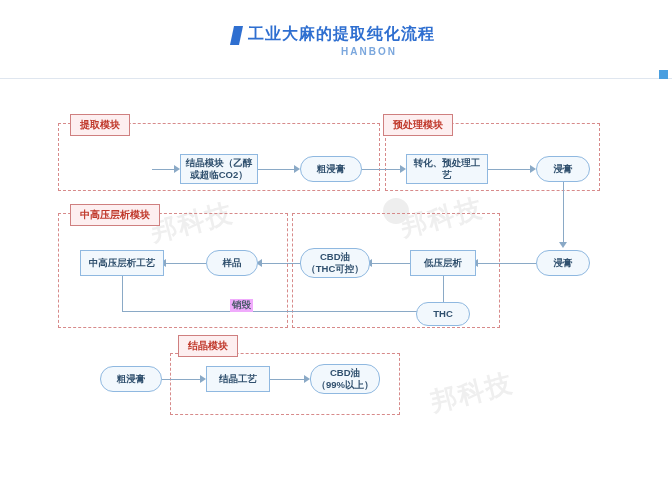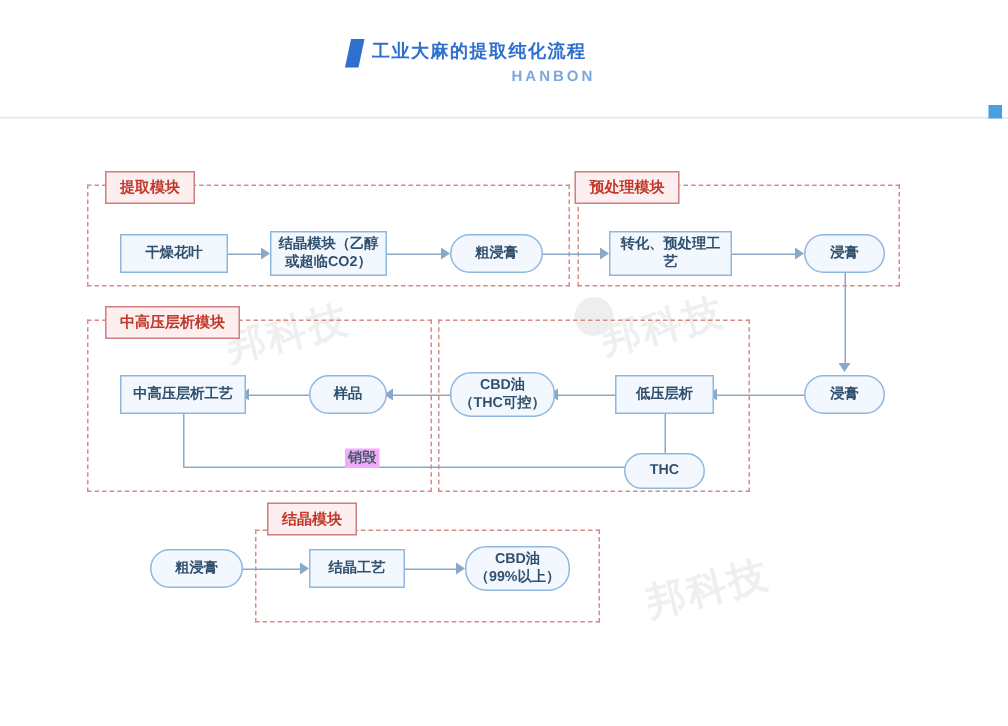--- a/index.html
+++ b/index.html
@@ -33,21 +33,21 @@
   }
   .title-bar {
     width: 9px;
     height: 19px;
     background: #2f6fd0;
     margin-right: 7px;
     margin-top: 2px;
     transform: skewX(-12deg);
   }
   .title-text {
-    font-size: 12px;
+    font-size: 16px;
     font-weight: bold;
     color: #2f6fd0;
     letter-spacing: 1px;
     line-height: 20px;
   }
   .subtitle {
     position: absolute;
     left: 305px;
     top: 46px;
     font-size: 10px;
@@ -191,23 +191,20 @@
   <div class="group-label" style="left:383px; top:36px;">预处理模块</div>
 
   <div class="group" style="left:58px; top:135px; width:230px; height:115px;"></div>
   <div class="group-label" style="left:70px; top:126px;">中高压层析模块</div>
 
   <div class="group" style="left:292px; top:135px; width:208px; height:115px;"></div>
 
   <div class="group" style="left:170px; top:275px; width:230px; height:62px;"></div>
   <div class="group-label" style="left:178px; top:257px;">结晶模块</div>
 
-  <div class="node" style="left:80px; top:78px; width:72px; height:26px;">
-    <span>干燥花叶</span>
-  </div>
 
   <div class="line hline" style="left:152px; top:91px; width:22px;"></div>
   <div class="arrow arrow-r" style="left:174px; top:87px;"></div>
 
   <div class="node" style="left:180px; top:76px; width:78px; height:30px; flex-direction:column;">
     <span>结晶模块（乙醇</span>
     <span class="l2">或超临CO2）</span>
   </div>
 
   <div class="line hline" style="left:258px; top:91px; width:36px;"></div>

